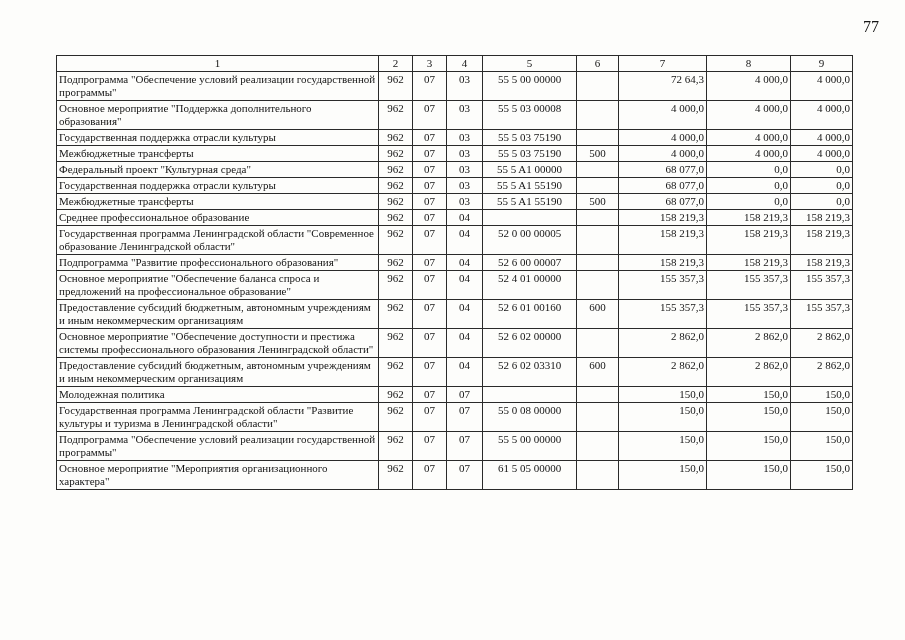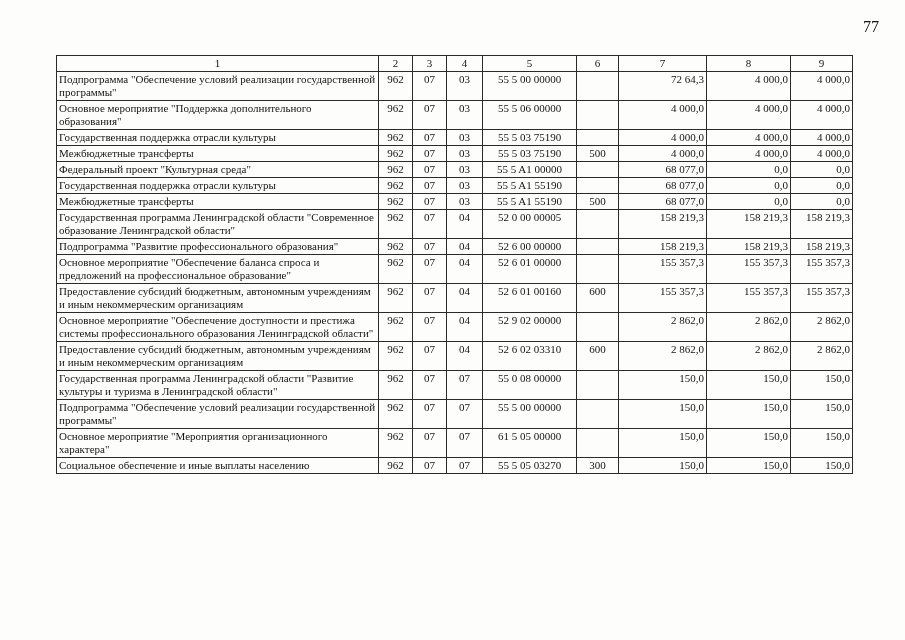--- a/index.html
+++ b/index.html
@@ -100,21 +100,21 @@
           <td class="col-code"></td>
           <td class="col-num">72 64,3</td>
           <td class="col-num">4 000,0</td>
           <td class="col-num">4 000,0</td>
         </tr>
         <tr>
           <td class="col-name">Основное мероприятие "Поддержка дополнительного образования"</td>
           <td class="col-code">962</td>
           <td class="col-code">07</td>
           <td class="col-code">03</td>
-          <td class="col-code">55 5 06 00000</td>
+          <td class="col-code">55 5 03 00008</td>
           <td class="col-code"></td>
           <td class="col-num">4 000,0</td>
           <td class="col-num">4 000,0</td>
           <td class="col-num">4 000,0</td>
         </tr>
         <tr>
           <td class="col-name">Государственная поддержка отрасли культуры</td>
           <td class="col-code">962</td>
           <td class="col-code">07</td>
           <td class="col-code">03</td>
@@ -162,47 +162,58 @@
           <td class="col-code">962</td>
           <td class="col-code">07</td>
           <td class="col-code">03</td>
           <td class="col-code">55 5 A1 55190</td>
           <td class="col-code">500</td>
           <td class="col-num">68 077,0</td>
           <td class="col-num">0,0</td>
           <td class="col-num">0,0</td>
         </tr>
         <tr>
+          <td class="col-name">Среднее профессиональное образование</td>
+          <td class="col-code">962</td>
+          <td class="col-code">07</td>
+          <td class="col-code">04</td>
+          <td class="col-code"></td>
+          <td class="col-code"></td>
+          <td class="col-num">158 219,3</td>
+          <td class="col-num">158 219,3</td>
+          <td class="col-num">158 219,3</td>
+        </tr>
+        <tr>
           <td class="col-name">Государственная программа Ленинградской области "Современное образование Ленинградской области"</td>
           <td class="col-code">962</td>
           <td class="col-code">07</td>
           <td class="col-code">04</td>
           <td class="col-code">52 0 00 00005</td>
           <td class="col-code"></td>
           <td class="col-num">158 219,3</td>
           <td class="col-num">158 219,3</td>
           <td class="col-num">158 219,3</td>
         </tr>
         <tr>
           <td class="col-name">Подпрограмма "Развитие профессионального образования"</td>
           <td class="col-code">962</td>
           <td class="col-code">07</td>
           <td class="col-code">04</td>
-          <td class="col-code">52 6 00 00000</td>
+          <td class="col-code">52 6 00 00007</td>
           <td class="col-code"></td>
           <td class="col-num">158 219,3</td>
           <td class="col-num">158 219,3</td>
           <td class="col-num">158 219,3</td>
         </tr>
         <tr>
           <td class="col-name">Основное мероприятие "Обеспечение баланса спроса и предложений на профессиональное образование"</td>
           <td class="col-code">962</td>
           <td class="col-code">07</td>
           <td class="col-code">04</td>
-          <td class="col-code">52 6 01 00000</td>
+          <td class="col-code">52 4 01 00000</td>
           <td class="col-code"></td>
           <td class="col-num">155 357,3</td>
           <td class="col-num">155 357,3</td>
           <td class="col-num">155 357,3</td>
         </tr>
         <tr>
           <td class="col-name">Предоставление субсидий бюджетным, автономным учреждениям и иным некоммерческим организациям</td>
           <td class="col-code">962</td>
           <td class="col-code">07</td>
           <td class="col-code">04</td>
@@ -210,38 +221,49 @@
           <td class="col-code">600</td>
           <td class="col-num">155 357,3</td>
           <td class="col-num">155 357,3</td>
           <td class="col-num">155 357,3</td>
         </tr>
         <tr>
           <td class="col-name">Основное мероприятие "Обеспечение доступности и престижа системы профессионального образования Ленинградской области"</td>
           <td class="col-code">962</td>
           <td class="col-code">07</td>
           <td class="col-code">04</td>
-          <td class="col-code">52 9 02 00000</td>
+          <td class="col-code">52 6 02 00000</td>
           <td class="col-code"></td>
           <td class="col-num">2 862,0</td>
           <td class="col-num">2 862,0</td>
           <td class="col-num">2 862,0</td>
         </tr>
         <tr>
           <td class="col-name">Предоставление субсидий бюджетным, автономным учреждениям и иным некоммерческим организациям</td>
           <td class="col-code">962</td>
           <td class="col-code">07</td>
           <td class="col-code">04</td>
           <td class="col-code">52 6 02 03310</td>
           <td class="col-code">600</td>
           <td class="col-num">2 862,0</td>
           <td class="col-num">2 862,0</td>
           <td class="col-num">2 862,0</td>
         </tr>
         <tr>
+          <td class="col-name">Молодежная политика</td>
+          <td class="col-code">962</td>
+          <td class="col-code">07</td>
+          <td class="col-code">07</td>
+          <td class="col-code"></td>
+          <td class="col-code"></td>
+          <td class="col-num">150,0</td>
+          <td class="col-num">150,0</td>
+          <td class="col-num">150,0</td>
+        </tr>
+        <tr>
           <td class="col-name">Государственная программа Ленинградской области "Развитие культуры и туризма в Ленинградской области"</td>
           <td class="col-code">962</td>
           <td class="col-code">07</td>
           <td class="col-code">07</td>
           <td class="col-code">55 0 08 00000</td>
           <td class="col-code"></td>
           <td class="col-num">150,0</td>
           <td class="col-num">150,0</td>
           <td class="col-num">150,0</td>
         </tr>
@@ -256,30 +278,19 @@
           <td class="col-num">150,0</td>
           <td class="col-num">150,0</td>
         </tr>
         <tr>
           <td class="col-name">Основное мероприятие "Мероприятия организационного характера"</td>
           <td class="col-code">962</td>
           <td class="col-code">07</td>
           <td class="col-code">07</td>
           <td class="col-code">61 5 05 00000</td>
           <td class="col-code"></td>
-          <td class="col-num">150,0</td>
-          <td class="col-num">150,0</td>
-          <td class="col-num">150,0</td>
-        </tr>
-        <tr>
-          <td class="col-name">Социальное обеспечение и иные выплаты населению</td>
-          <td class="col-code">962</td>
-          <td class="col-code">07</td>
-          <td class="col-code">07</td>
-          <td class="col-code">55 5 05 03270</td>
-          <td class="col-code">300</td>
           <td class="col-num">150,0</td>
           <td class="col-num">150,0</td>
           <td class="col-num">150,0</td>
         </tr>
       </tbody>
   </table>
 </div>
 
 </body></html>

